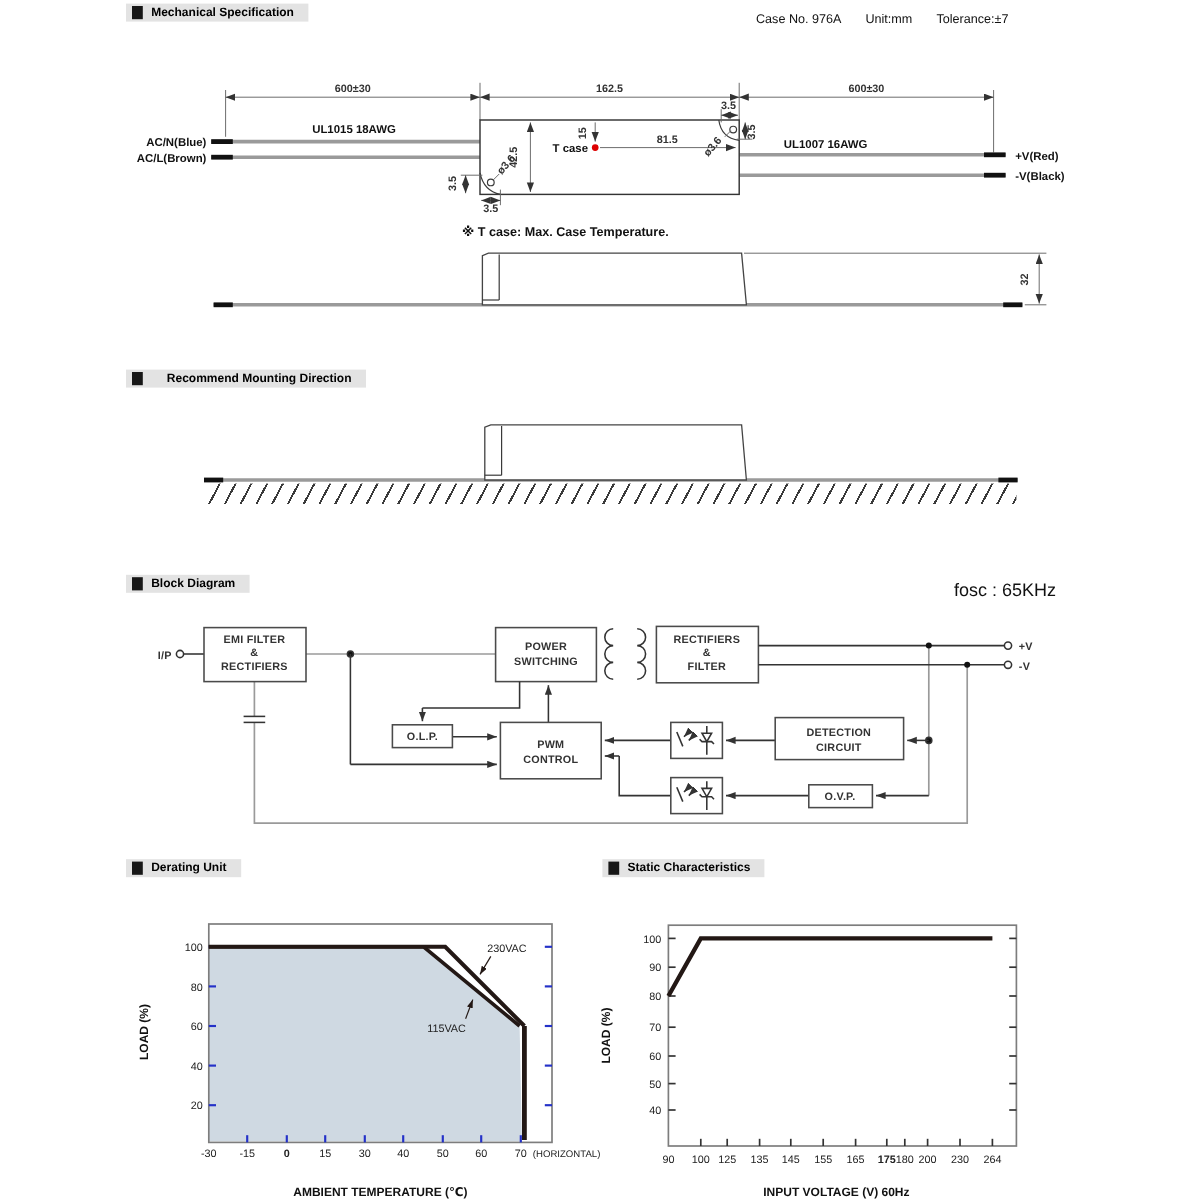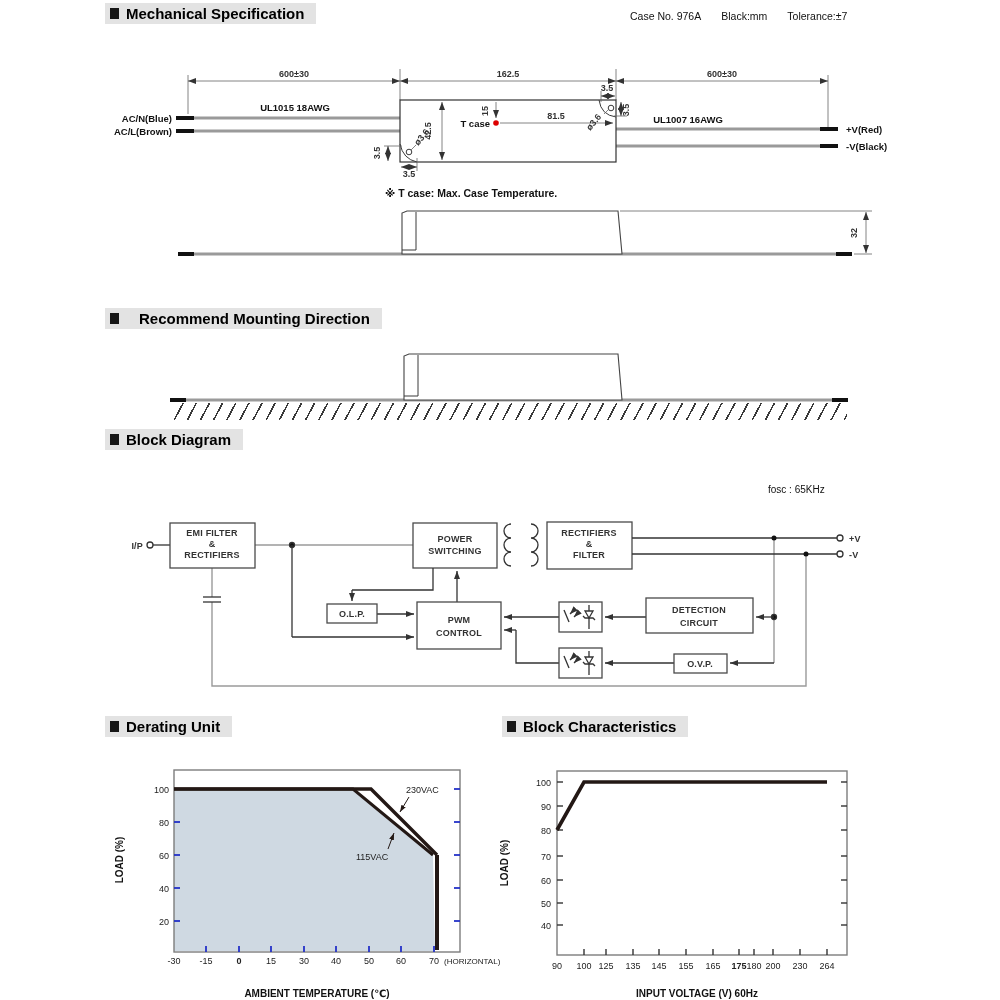--- a/index.html
+++ b/index.html
@@ -1,23 +1,23 @@
 <!DOCTYPE html>
 <html><head>
 <meta charset="utf-8">
 <style>
   html,body{margin:0;padding:0;background:#fff;}
   .page{position:relative;width:1000px;height:1000px;background:#fff;overflow:hidden;
         font-family:"Liberation Sans","DejaVu Sans",sans-serif;}
   svg{position:absolute;overflow:visible;}
   .sec{position:absolute;display:flex;align-items:center;gap:7px;background:#e3e3e3;
-       padding:2px 12px 2px 5px;font-size:15px;font-weight:bold;color:#000;}
+       padding:2px 12px 2px 5px;font-size:10px;font-weight:bold;color:#000;}
   .sq{width:9px;height:11px;background:#171717;flex:0 0 auto;}
   .meta{position:absolute;left:630px;top:10px;display:flex;gap:20px;font-size:10.5px;color:#111;}
-  .fosc{position:absolute;left:768px;top:484px;font-size:10px;color:#111;}
+  .fosc{position:absolute;left:795px;top:484px;font-size:15px;color:#111;}
   .hatch{position:absolute;left:171px;top:403px;width:676px;height:17px;
          background:repeating-linear-gradient(118deg,#ffffff 0 10px,#3a3a3a 10px 11.6px);}
   
   .ln{stroke:#3a3a3a;stroke-width:1;fill:none;}
   .thin{stroke:#666;stroke-width:0.8;fill:none;}
   .wire{stroke:#9a9a9a;stroke-width:3;fill:none;}
   .tip{fill:#111;stroke:none;}
   .box{fill:#fff;stroke:#4a4a4a;stroke-width:1.3;}
   .gray{stroke:#9a9a9a;stroke-width:1.4;fill:none;}
   .dark{stroke:#333;stroke-width:1.3;fill:none;}
@@ -40,21 +40,21 @@
 <body>
 
 <div class="page">
 
   <div class="sec" style="left:105px;top:3px;">
     <div class="sq"></div>
     <span>Mechanical Specification</span>
   </div>
   <div class="meta">
     <span>Case No. 976A</span>
-    <span>Black:mm</span>
+    <span>Unit:mm</span>
     <span>Tolerance:±7</span>
   </div>
 
   <svg style="left:0;top:55px;" width="1000" height="215" viewBox="0 0 1000 215">
     <defs>
       <marker id="a1e" orient="auto" markerUnits="userSpaceOnUse" markerWidth="9" markerHeight="7" refX="8" refY="3">
         <path d="M0,0 L8,3 L0,6 z" fill="#333"></path>
       </marker>
       <marker id="a1s" orient="auto-start-reverse" markerUnits="userSpaceOnUse" markerWidth="9" markerHeight="7" refX="8" refY="3">
         <path d="M0,0 L8,3 L0,6 z" fill="#333"></path>
@@ -164,21 +164,21 @@
       <rect class="tip" x="170" y="58" width="16" height="4"></rect>
       <rect class="tip" x="832" y="58" width="16" height="4"></rect>
     </g>
     <g>
       <path d="M404,60 L404,16 L409,14 L618,14 L622,60 Z" fill="#fff" stroke="#444" stroke-width="1.1"></path>
       <line class="ln" x1="418" y1="15" x2="418" y2="56"></line>
       <line class="ln" x1="404" y1="56" x2="418" y2="56"></line>
     </g>
   </svg>
 
-  <div class="sec" style="left:105px;top:429px;">
+  <div class="sec" style="left:105px;top:479px;">
     <div class="sq"></div>
     <span>Block Diagram</span>
   </div>
   <div class="fosc">fosc : 65KHz</div>
 
   <svg style="left:0;top:505px;" width="1000" height="200" viewBox="0 0 1000 200">
     <defs>
       <marker id="a2e" orient="auto" markerUnits="userSpaceOnUse" markerWidth="9" markerHeight="7" refX="8" refY="3">
         <path d="M0,0 L8,3 L0,6 z" fill="#333"></path>
       </marker>
@@ -358,21 +358,21 @@
     <line class="curve" stroke-width="1" x1="314" y1="47" x2="305" y2="62" marker-end="url(#a3e)"></line>
     <text class="ct" x="261" y="110">115VAC</text>
     <line class="curve" stroke-width="1" x1="293" y1="99" x2="299" y2="83" marker-end="url(#a3e)"></line>
 
     <text class="at" x="222" y="247" text-anchor="middle">AMBIENT TEMPERATURE (℃)</text>
     <text class="at" x="28" y="110" text-anchor="middle" transform="rotate(-90 28 110)">LOAD (%)</text>
   </svg>
 
   <div class="sec" style="left:502px;top:716px;">
     <div class="sq"></div>
-    <span>Block Characteristics</span>
+    <span>Static Characteristics</span>
   </div>
 
   <svg style="left:490px;top:750px;" width="410" height="255" viewBox="0 0 410 255">
 
     <rect class="border" x="67" y="21" width="290" height="184"></rect>
 
     <g class="ktick">
       <line x1="67" y1="32" x2="73" y2="32"></line>
         <line x1="67" y1="56" x2="73" y2="56"></line>
       <line x1="67" y1="80" x2="73" y2="80"></line>

